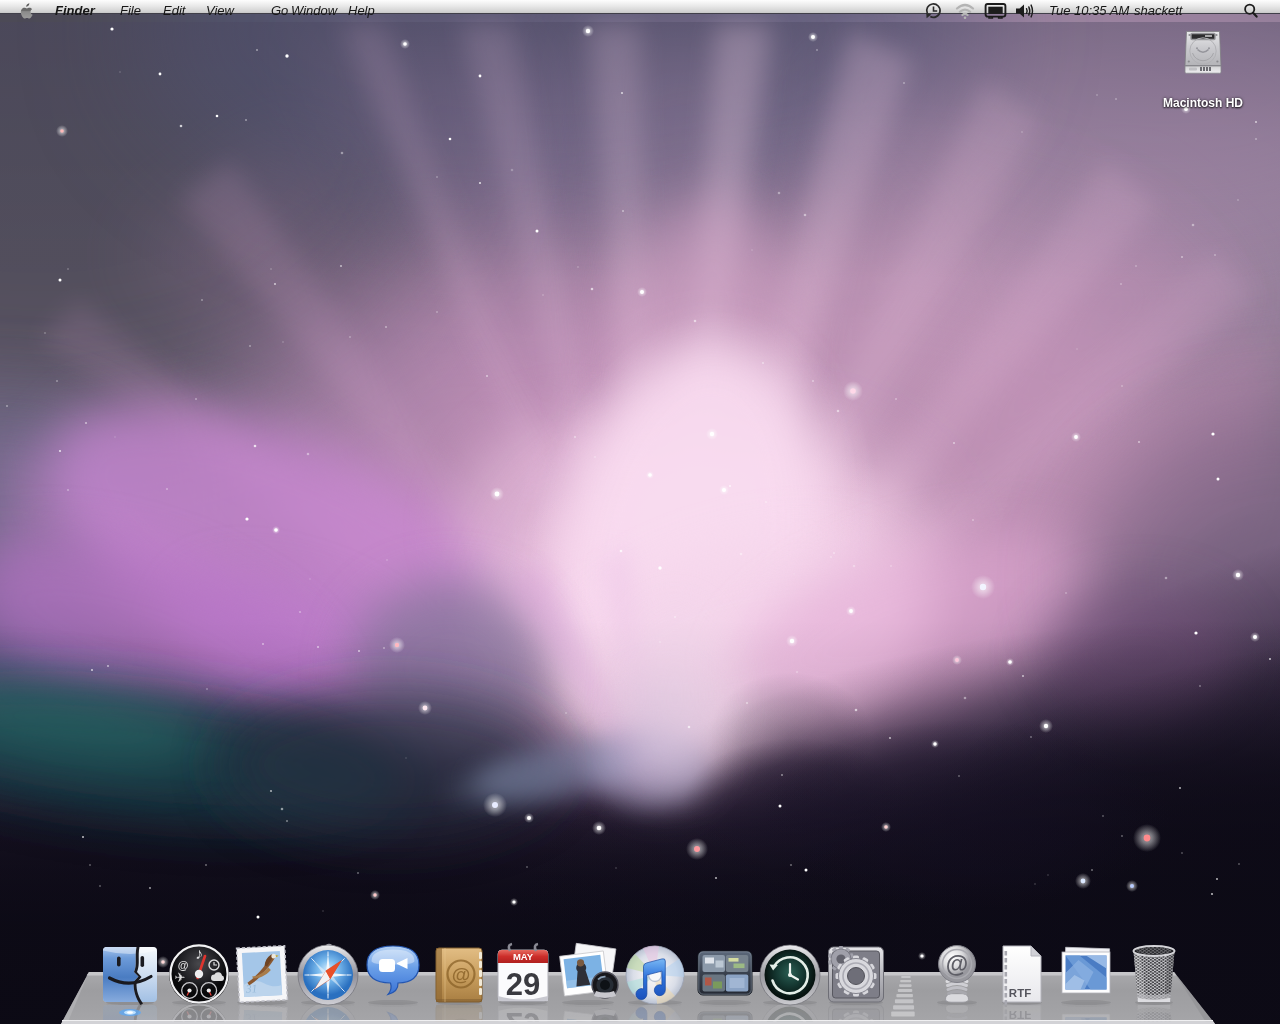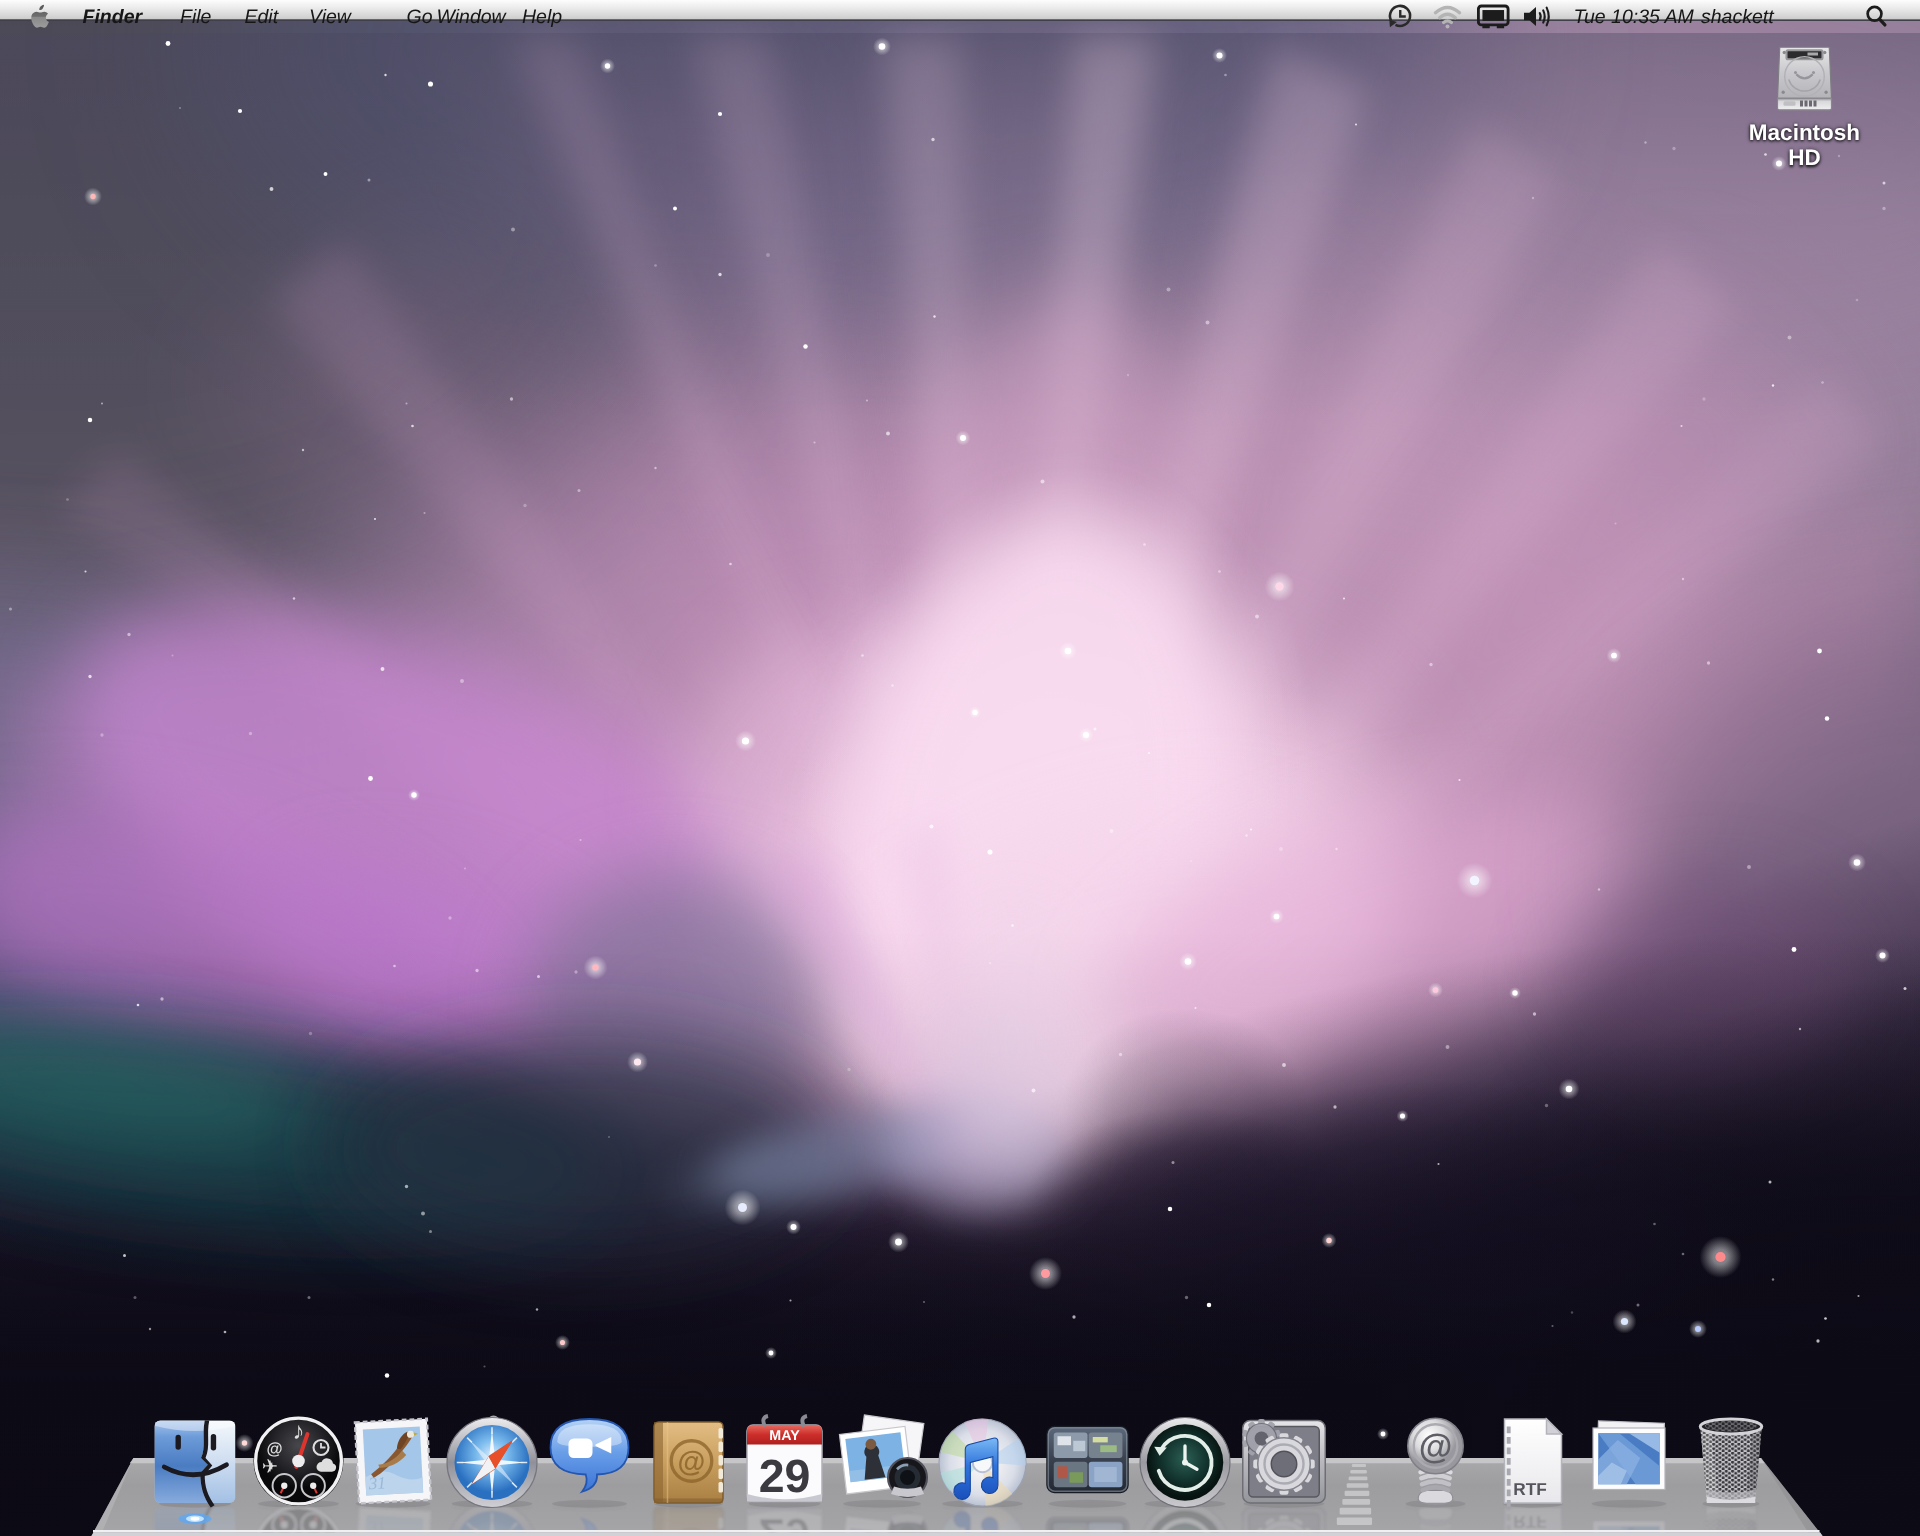--- a/index.html
+++ b/index.html
@@ -1,20 +1,20 @@
 <!DOCTYPE html>
 <html><head><meta charset="utf-8">
 <style>
 html,body{margin:0;padding:0;width:1280px;height:1024px;overflow:hidden;background:#0d0b16;font-family:"Liberation Sans",sans-serif;}
 #wall{position:absolute;left:0;top:0;}
 #menubar{position:absolute;left:0;top:0;width:1280px;height:14px;background:linear-gradient(#fdfdfd,#e9e9e9 45%,#d0d0d0 92%,#c6c6c6);border-bottom:1px solid #41404a;box-sizing:border-box;font-style:italic;}
 .mtxt{position:absolute;top:0;height:22px;line-height:22px;font-size:13px;color:#161616;}
 #dock{position:absolute;left:0;top:920px;}
 #hdwrap{position:absolute;left:1155px;top:28px;width:96px;text-align:center;}
-#hdlbl{margin-top:4px;font-size:15px;font-weight:bold;color:#fff;text-shadow:0 1px 2px rgba(0,0,0,.85), 0 0 3px rgba(0,0,0,.6);transform:translateZ(0);-webkit-font-smoothing:antialiased;}
+#hdlbl{margin-top:20px;font-size:12px;font-weight:bold;color:#fff;text-shadow:0 1px 2px rgba(0,0,0,.85), 0 0 3px rgba(0,0,0,.6);transform:translateZ(0);-webkit-font-smoothing:antialiased;}
 </style></head>
 <body>
 <svg id="wall" width="1280" height="1024" viewBox="0 0 1280 1024">
 <defs>
 <linearGradient id="vg" x1="0" y1="0" x2="0" y2="1">
 <stop offset="0" stop-color="#514d5c"></stop>
 <stop offset=".14" stop-color="#615b70"></stop>
 <stop offset=".34" stop-color="#7e6e87"></stop>
 <stop offset=".5" stop-color="#88728e"></stop>
 <stop offset=".62" stop-color="#745c7c"></stop>

